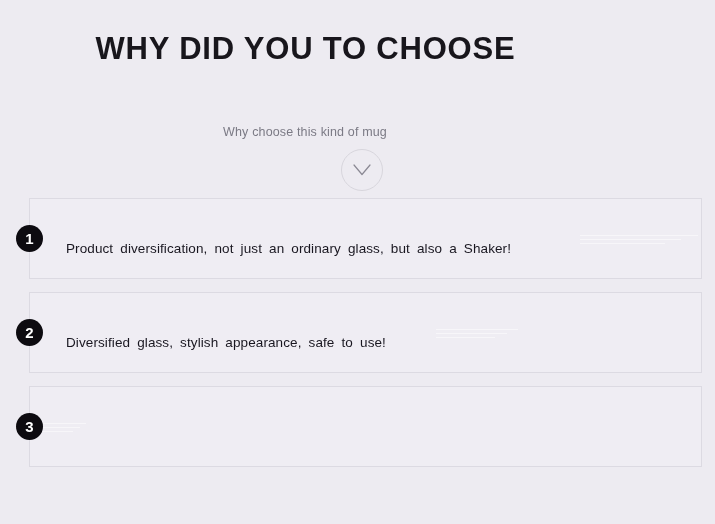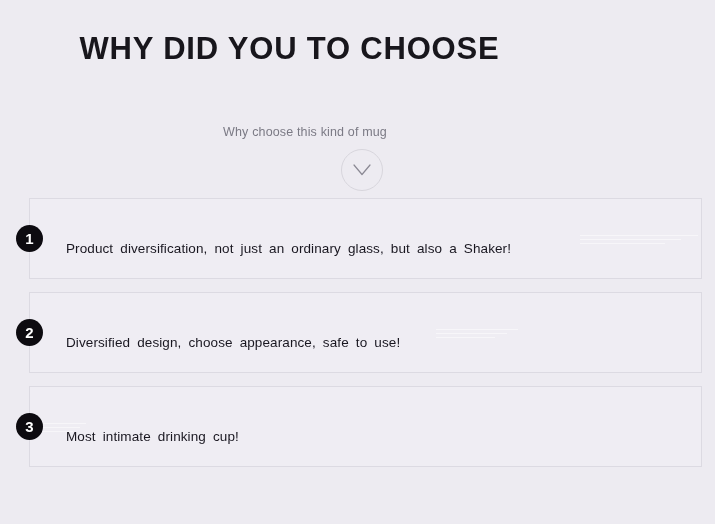--- a/index.html
+++ b/index.html
@@ -24,20 +24,21 @@
     box-sizing: border-box;
   }
 
   
   .header {
     position: absolute;
     top: 0;
     left: 0;
     width: 579px;
     text-align: center;
+    padding-left: 16px;
   }
 
   .page-title {
     margin: 0;
     padding-top: 29px;
     font-family: "Liberation Sans", sans-serif;
     font-size: 31px;
     font-weight: 600;
     letter-spacing: 0.8px;
     color: #18161c;
@@ -194,29 +195,28 @@
 
     <div class="feature-row">
       <div class="feature-box">
         <div class="trail-artifact" style="left: 406px; width: 82px;">
           <span></span>
             <span></span>
             <span></span>
         </div>
       </div>
       <div class="feature-badge">2</div>
-      <div class="feature-text">Diversified  design,  choose  appearance,  safe  to  use!</div>
+      <div class="feature-text">Diversified  glass,  stylish  appearance,  safe  to  use!</div>
     </div>
 
     <div class="feature-row">
       <div class="feature-box">
         <div class="trail-artifact" style="left: 10px; width: 46px;">
           <span></span>
             <span></span>
             <span></span>
         </div>
       </div>
       <div class="feature-badge">3</div>
-      <div class="feature-text">Most  intimate  drinking  cup!</div>
     </div>
 
   </div>
 </div>
 
 </body></html>

